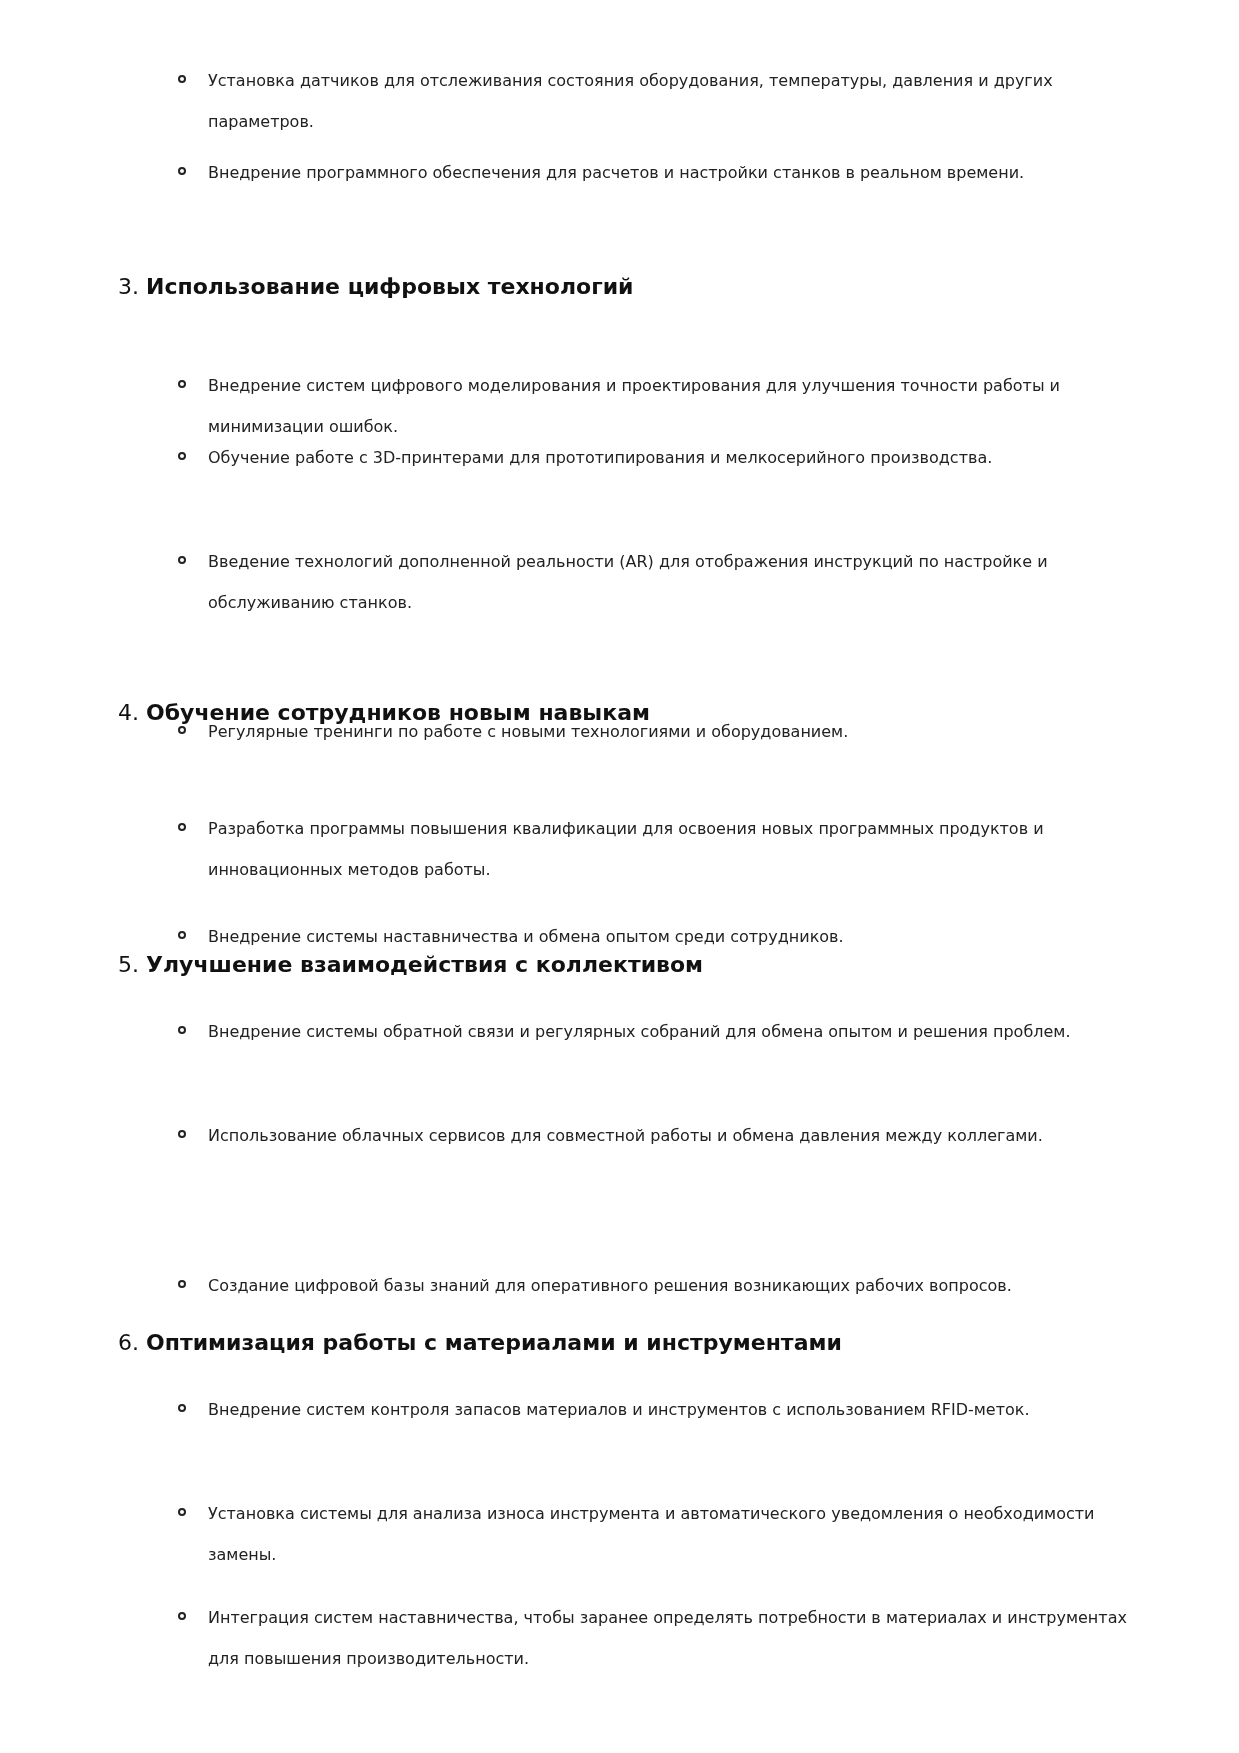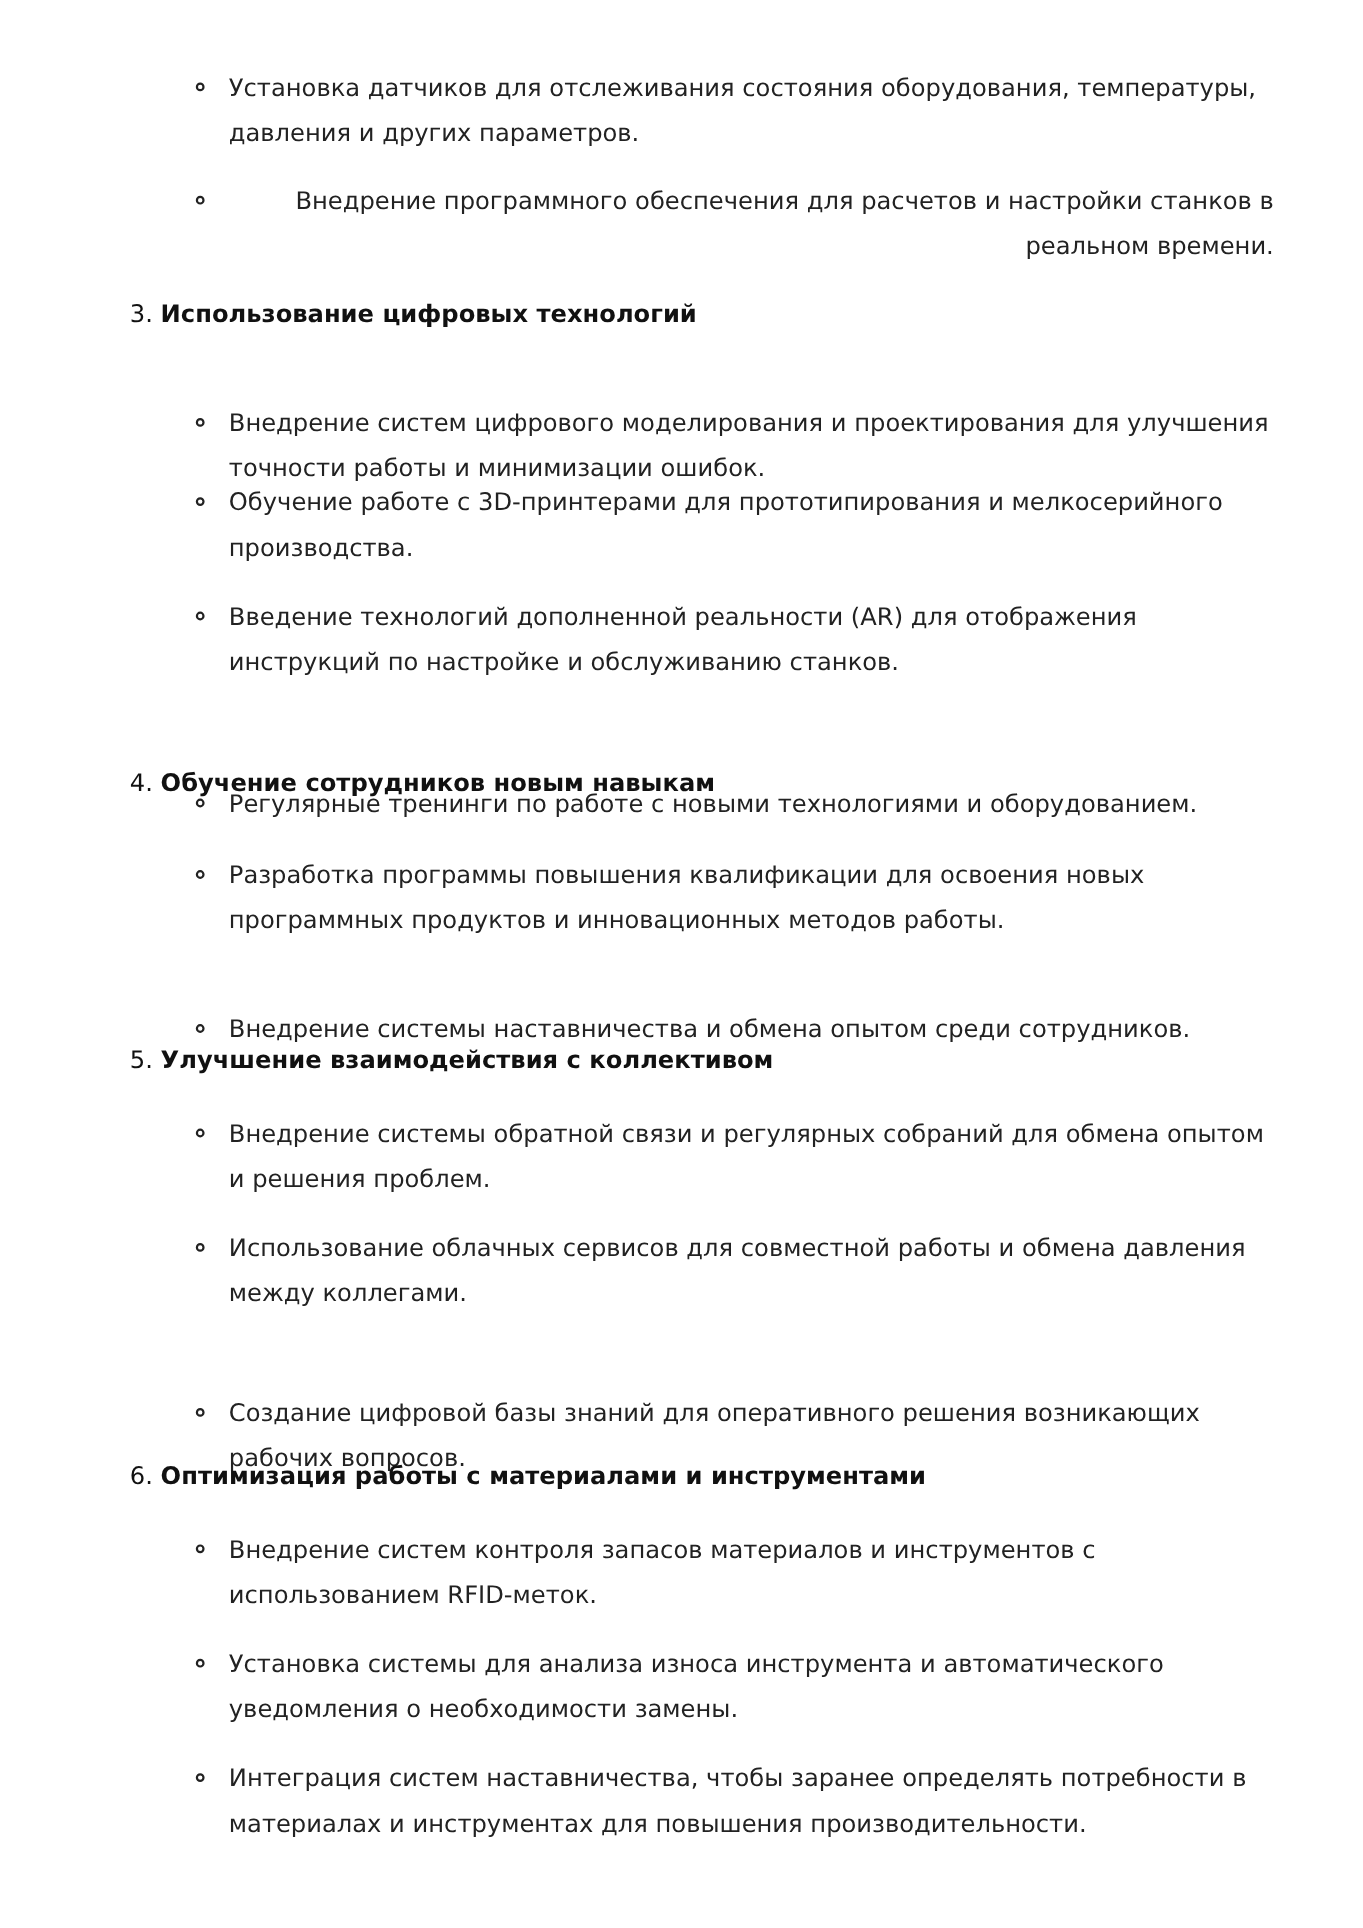--- a/index.html
+++ b/index.html
@@ -10,39 +10,39 @@
   }
   .doc { position: absolute; left: 0; top: 0; width: 1239px; }
   .section-head {
     position: absolute; left: 118px;
     font-size: 22px; line-height: 28px; color: #111; text-align: right;
   }
   .section-head .num { font-weight: normal; }
   .section-head .title { font-weight: bold; }
   .item {
     position: absolute; left: 178px; width: 980px;
-    font-size: 22px; line-height: 41px; color: #222;
+    font-size: 16px; line-height: 41px; color: #222;
   }
   .item .bullet {
     position: absolute; left: 0; top: 15px;
     width: 8px; height: 8px; border: 2px solid #222; border-radius: 50%;
     box-sizing: border-box;
   }
   .item .txt { display: block; margin-left: 30px; }
 </style>
 </head>
 <body>
 
 <div class="doc">
 
   <div class="item" style="top:60px;">
     <span class="bullet"></span>
     <span class="txt">Установка датчиков для отслеживания состояния оборудования, температуры, давления и других параметров.</span>
   </div>
-  <div class="item" style="top:163px;text-align:right;">
+  <div class="item" style="top:152px;">
     <span class="bullet"></span>
     <span class="txt">Внедрение программного обеспечения для расчетов и настройки станков в реальном времени.</span>
   </div>
 
   <div class="section-head" style="top:273px;">
     <span class="num">3.</span>
     <span class="title">Использование цифровых технологий</span>
   </div>
   <div class="item" style="top:331px;margin-top:34px;">
     <span class="bullet"></span>
@@ -58,21 +58,21 @@
   </div>
 
   <div class="section-head" style="top:651px;margin-top:48px;">
     <span class="num">4.</span>
     <span class="title">Обучение сотрудников новым навыкам</span>
   </div>
   <div class="item" style="top:711px;">
     <span class="bullet"></span>
     <span class="txt">Регулярные тренинги по работе с новыми технологиями и оборудованием.</span>
   </div>
-  <div class="item" style="top:776px;">
+  <div class="item" style="top:808px;">
     <span class="bullet"></span>
     <span class="txt">Разработка программы повышения квалификации для освоения новых программных продуктов и инновационных методов работы.</span>
   </div>
   <div class="item" style="top:916px;">
     <span class="bullet"></span>
     <span class="txt">Внедрение системы наставничества и обмена опытом среди сотрудников.</span>
   </div>
 
   <div class="section-head" style="top:951px;">
     <span class="num">5.</span>

